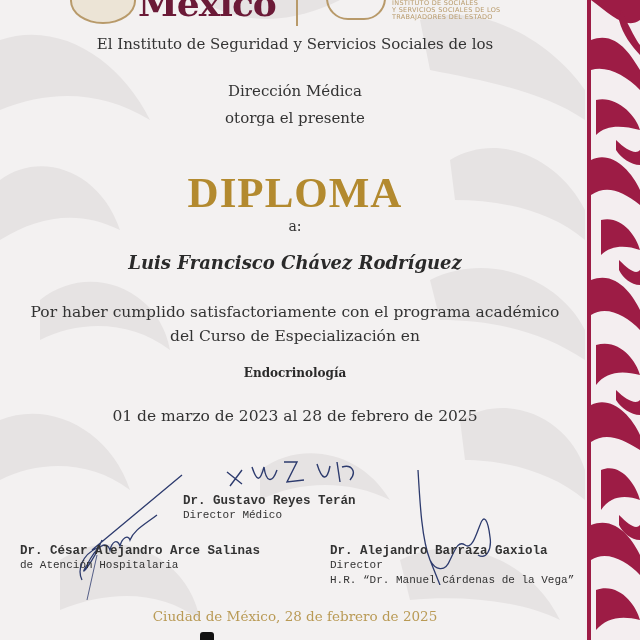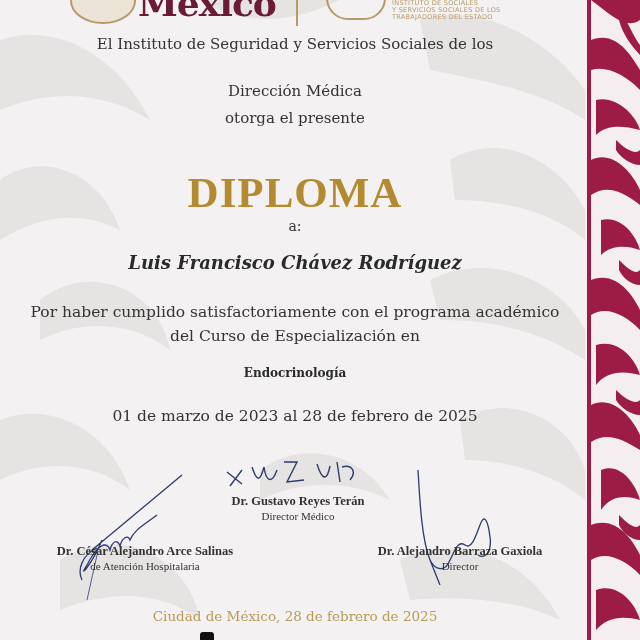--- a/index.html
+++ b/index.html
@@ -24,21 +24,21 @@
   .t-intro { top: 33px; font-size: 15px; line-height: 22px; color: #333; }
   .t-dir { top: 82px; font-size: 15px; color: #333; }
   .t-otorga { top: 109px; font-size: 15px; color: #333; }
   .t-diploma { top: 152px; font-family: Liberation Serif, serif; font-weight: bold; font-size: 43px; color: #b38a2f; letter-spacing: 1px; margin-top: 16px; }
   .t-a { top: 218px; font-size: 14px; color: #333; }
   .t-name { top: 252px; font-size: 18px; font-weight: bold; color: #2a2a2a; font-style: italic; }
   .t-por { top: 300px; font-size: 15.5px; line-height: 24px; color: #333; }
   .t-spec { top: 366px; font-size: 12px; font-weight: bold; color: #2a2a2a; }
   .t-dates { top: 407px; font-size: 15.5px; color: #333; }
 
-  .sig-block { position: absolute; text-align: center; font-family: Liberation Serif, serif; color: #333; }
+  .sig-block { position: absolute; font-family: Liberation Mono, monospace; color: #333; }
   .sig-name { font-weight: bold; font-size: 12.5px; }
   .sig-role { font-size: 11px; line-height: 15px; }
   .sig-center { left: 183px; width: 230px; top: 494px; }
   .sig-left { left: 20px; width: 250px; top: 544px; }
   .sig-right { left: 330px; width: 260px; top: 544px; }
 
   .signature { position: absolute; }
   .t-city { top: 608px; font-size: 13.5px; color: #b99a55; }
   .bottom-mark { position: absolute; left: 200px; top: 632px; width: 14px; height: 8px; background: #111; border-radius: 3px 3px 0 0; }
 </style>
@@ -130,16 +130,17 @@
   <div class="sig-name">Dr. Gustavo Reyes Terán</div>
   <div class="sig-role">Director Médico</div>
 </div>
 <div class="sig-block sig-left">
   <div class="sig-name">Dr. César Alejandro Arce Salinas</div>
   <div class="sig-role">de Atención Hospitalaria</div>
 </div>
 <div class="sig-block sig-right">
   <div class="sig-name">Dr. Alejandro Barraza Gaxiola</div>
   <div class="sig-role">Director</div>
+  <div class="sig-role">H.R. “Dr. Manuel Cárdenas de la Vega”</div>
 </div>
 
 <div class="center t-city">Ciudad de México, 28 de febrero de 2025</div>
 <div class="bottom-mark"></div>
 
 </body></html>

